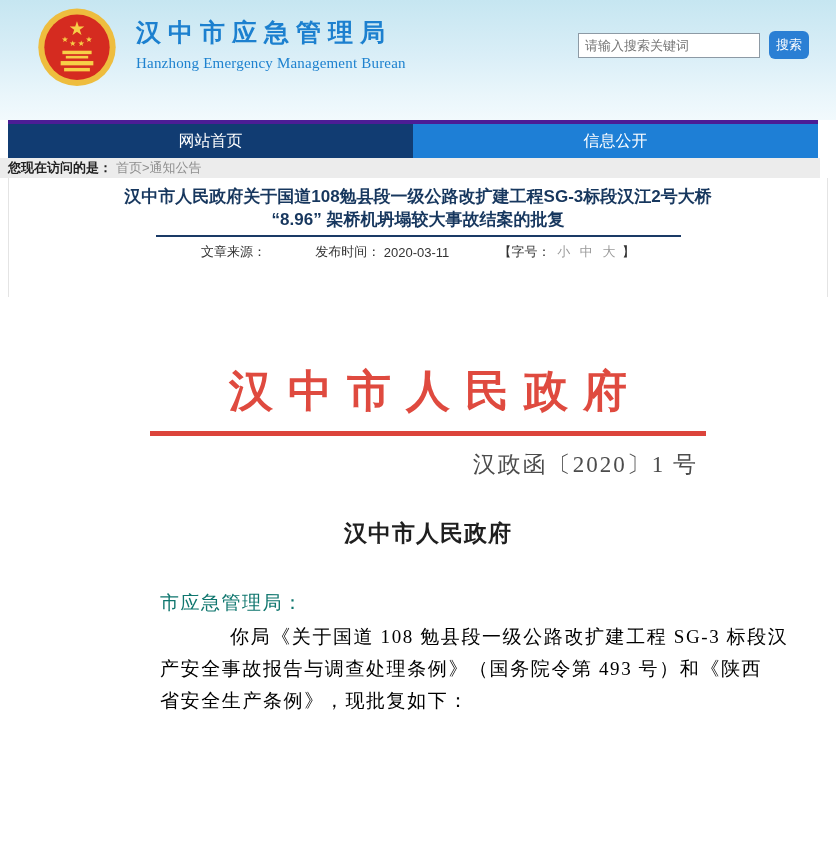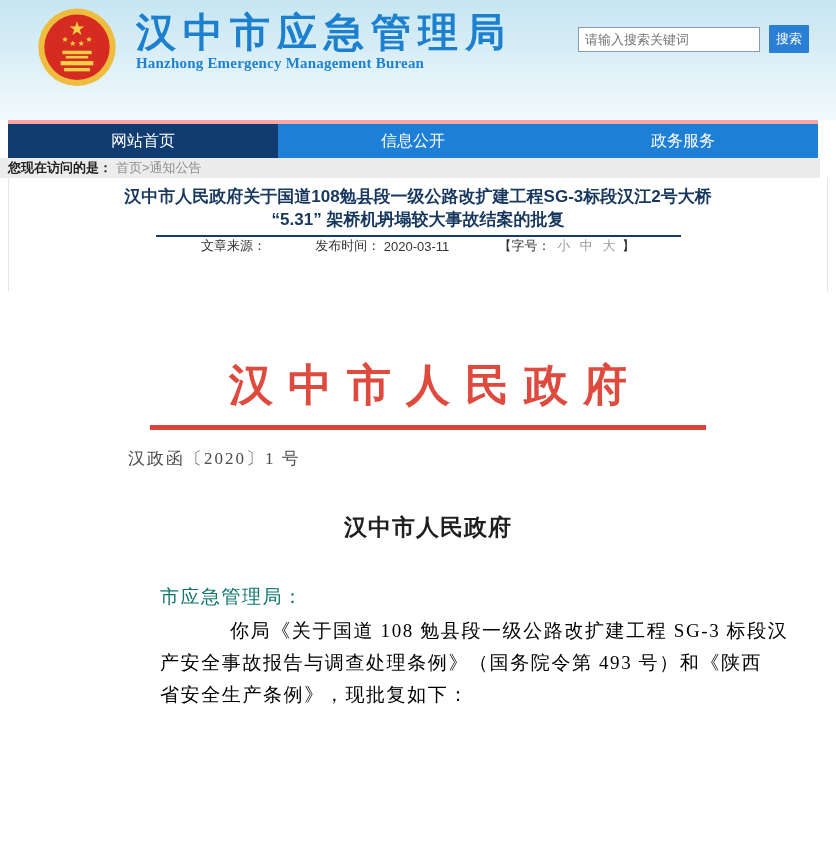--- a/index.html
+++ b/index.html
@@ -4,62 +4,62 @@
 <style>
   * { margin:0; padding:0; box-sizing:border-box; }
   html,body { width:836px; height:854px; overflow:hidden; background:#ffffff;
               font-family:"Liberation Sans", sans-serif; }
 
   
   .header { position:relative; height:120px;
             background:linear-gradient(180deg,#c6e6f1 0%,#d9eef7 45%,#eaf6fb 80%,#f2fafd 100%); }
   .logo { position:absolute; left:34px; top:6px; width:86px; height:86px; }
   .site-titles { position:absolute; left:136px; top:12px; }
-  .site-name { font-size:40px; font-weight:bold; color:#1c80cf; letter-spacing:7px; line-height:40px; }
-  .site-name-en { font-size:15px; font-weight:bold; color:#1e82cf;
+  .site-name { font-size:25px; font-weight:bold; color:#1c80cf; letter-spacing:7px; line-height:40px; }
+  .site-name-en { font-size:15px; font-weight:normal; color:#1e82cf;
                   font-family:"Liberation Serif", serif; margin-top:3px; letter-spacing:0.2px; }
-  .search-area { position:absolute; left:578px; top:25px; display:flex; align-items:center; }
+  .search-area { position:absolute; left:578px; top:31px; display:flex; align-items:center; }
   .search-input { width:182px; height:25px; border:1px solid #8d9aa5; background:#fff;
                   font-size:13px; padding:0 6px; color:#333; outline:none; }
   .search-btn { width:40px; height:28px; margin-left:9px; background:#2a7fd4; color:#fff;
-                border:none; border-radius:1px; font-size:13px; cursor:pointer; }
+                border:none; border-radius:6px; font-size:13px; cursor:pointer; }
 
   
   .nav { margin-left:8px; width:810px; height:38px; display:flex;
-         background:#1e7fd6; border-top:4px solid #fca5a5; }
+         background:#1e7fd6; border-top:4px solid #4c1d95; }
   .nav-item { flex:1; display:flex; align-items:center; justify-content:center;
               color:#ffffff; font-size:16px; cursor:pointer; }
   .nav-item.active { background:#113c72; }
 
   
   .breadcrumb { margin-left:0; width:820px; height:20px; background:#ececec;
                 display:flex; align-items:center; padding-left:8px; font-size:13px; }
   .bc-prefix { color:#222; font-weight:bold; }
   .bc-path { color:#8f8f8f; margin-left:4px; }
 
   
   .panel { margin-left:8px; width:820px; background:#fff; padding:7px 0 36px;
            border-left:1px solid #e4e4e4; border-right:1px solid #e4e4e4; }
   .article-title { width:590px; margin:0 auto; text-align:center; font-size:17px;
                    font-weight:bold; color:#17375e; line-height:23px; }
   .title-rule { width:525px; height:2px; background:#1a3a66; margin:4px auto 0; }
-  .meta { text-align:center; font-size:13px; color:#333; }
+  .meta { margin-top:6px; text-align:center; font-size:13px; color:#333; }
   .meta span { vertical-align:middle; }
   .meta .gap { display:inline-block; width:42px; }
   .sz-opt { color:#9a9a9a; margin:0 3px; cursor:pointer; }
 
   
   .doc { width:600px; margin:66px auto 0; margin-left:128px;
          font-family:"Liberation Serif", serif; color:#3a3a3a; }
   .letterhead { text-align:center; font-size:44px; line-height:58px; font-weight:bold;
                 color:#df4a3f; letter-spacing:15px; padding-left:15px; }
   .red-rule { margin:10px 22px 0; height:5px;
               border-top:3px solid #dc443b; border-bottom:2px solid #dc443b; }
-  .ref-number { margin-top:16px; padding-right:30px;
-                font-size:17px; line-height:26px; color:#4c4c4c; letter-spacing:2px; }
+  .ref-number { margin-top:16px; text-align:right; padding-right:30px;
+                font-size:23px; line-height:26px; color:#4c4c4c; letter-spacing:2px; }
   .doc-title { margin-top:40px; text-align:center; font-size:23px; line-height:31px;
                font-weight:bold; color:#1f1f1f; letter-spacing:1px; }
   .salutation { margin:40px 0 0 32px; font-size:19px; line-height:28px;
                 color:#0f766e; letter-spacing:1.5px; }
   .doc-body { margin:4px 30px 0 32px; }
   .body-line { font-size:19px; line-height:32px; color:#000000; letter-spacing:1.6px;
                white-space:nowrap; }
   .body-line.first { text-indent:70px; }
 </style>
 </head>
@@ -87,30 +87,29 @@
   </div>
   <div class="search-area">
     <input class="search-input" type="text" placeholder="请输入搜索关键词" style="">
     <button class="search-btn">搜索</button>
   </div>
 </div>
 
 <div class="nav">
   <div class="nav-item active">网站首页</div>
   <div class="nav-item">信息公开</div>
-  <div class="nav-item">政务服务</div>
 </div>
 
 <div class="breadcrumb">
   <span class="bc-prefix">您现在访问的是：</span>
   <span class="bc-path">首页&gt;通知公告</span>
 </div>
 
 <div class="panel">
-  <div class="article-title">汉中市人民政府关于国道108勉县段一级公路改扩建工程SG-3标段汉江2号大桥 “5.31” 架桥机坍塌较大事故结案的批复</div>
+  <div class="article-title">汉中市人民政府关于国道108勉县段一级公路改扩建工程SG-3标段汉江2号大桥 “8.96” 架桥机坍塌较大事故结案的批复</div>
   <div class="title-rule"></div>
   <div class="meta">
     <span>文章来源：</span>
     <span class="gap"></span>
     <span>发布时间：</span>
     <span>2020-03-11</span>
     <span class="gap"></span>
     <span>【字号：</span>
     <span class="sz-opt">小</span>
     <span class="sz-opt">中</span>

